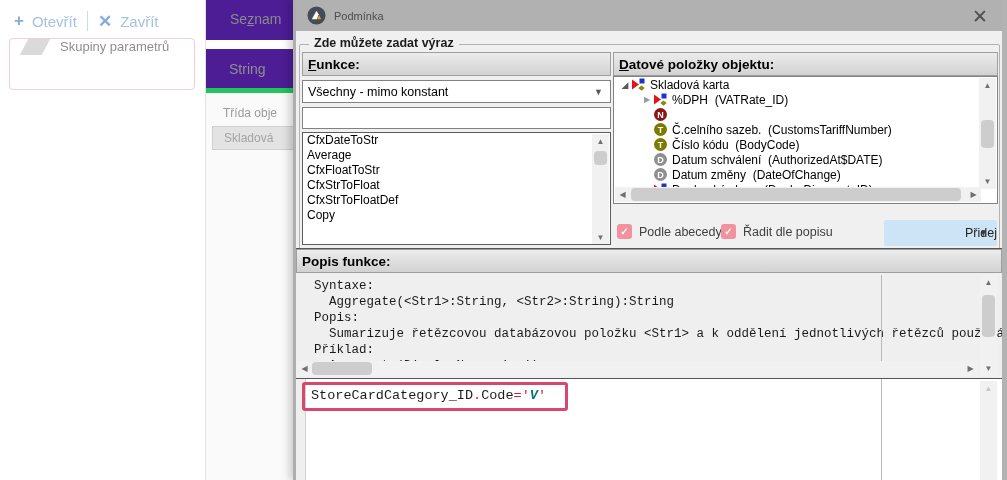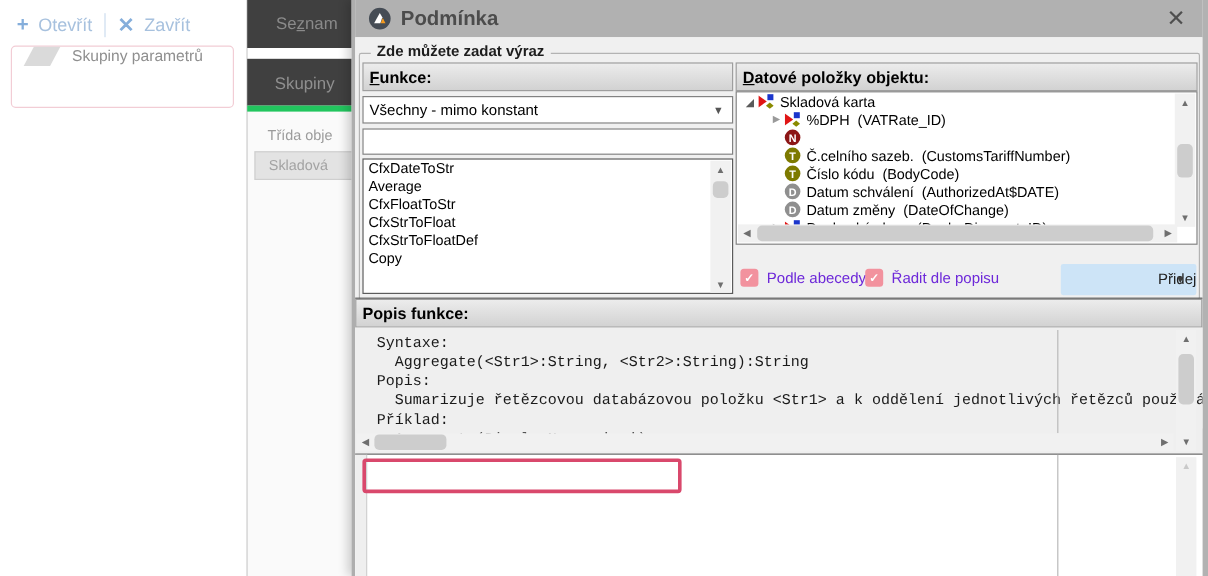--- a/index.html
+++ b/index.html
@@ -10,34 +10,34 @@
   
   #left-panel{left:0;top:0;width:205px;height:480px;background:#fff;}
   .toolbar{left:14px;top:8px;height:26px;display:flex;align-items:center;gap:10px;}
   .tbtn{display:flex;align-items:center;gap:8px;color:#a7c1de;font-size:15px;cursor:default;}
   .tbtn .tico-g{color:#85aedb;font-size:17px;font-weight:bold;}
   .tb-sep{width:1px;height:20px;background:#ccdcee;}
   .param-card{left:9px;top:38px;width:186px;height:52px;border:1px solid #f2cdd5;border-radius:4px;background:#fff;display:flex;align-items:flex-start;gap:14px;padding-left:14px;box-sizing:border-box;}
   .slant-icon{width:22px;height:16px;background:#dadada;transform:skewX(-28deg);}
   .param-label{color:#8f8f8f;font-size:13px;}
 
-  #mid-col{left:205px;top:0;width:88px;height:480px;background:#404040;border-left:1px solid #e2e2e2;}
+  #mid-col{left:205px;top:0;width:88px;height:480px;background:#4c1d95;border-left:1px solid #e2e2e2;}
   .tab-lbl{left:24px;top:11px;color:#8a8a8a;font-size:14px;}
   .u{text-decoration:underline;}
   .white-strip{left:0;top:40px;width:88px;height:9px;background:#fff;}
   .skupina-lbl{left:23px;top:61px;color:#8f8f8f;font-size:14px;}
   .mid-white{left:0;top:88px;width:88px;height:392px;background:#fafafa;border-top:5px solid #22c55e;}
   .trida-lbl{left:17px;top:13px;color:#9b9b9b;font-size:12px;}
   .mid-field{left:6px;top:33px;width:86px;height:24px;background:#e3e3e3;border:1px solid #cfcfcf;color:#a3a3a3;font-size:12px;display:flex;align-items:center;padding-left:11px;box-sizing:border-box;}
 
   
   #dialog{left:293px;top:0;width:714px;height:480px;box-sizing:border-box;border-left:3px solid #aeaeae;border-right:5px solid #b2b2b2;background:#f0f0f0;box-shadow:-4px 0 8px rgba(0,0,0,.18);}
   #titlebar{left:0;top:0;width:706px;height:31px;background:#b1b1b1;display:flex;align-items:center;}
   .app-logo{margin-left:11px;width:19px;height:19px;}
-  #title-text{margin-left:8px;font-size:17px;font-weight:bold;color:#4c4c4c;}
+  #title-text{margin-left:8px;font-size:11px;font-weight:normal;color:#4c4c4c;}
   #close-btn{position:absolute;right:10px;top:4px;width:24px;height:24px;display:flex;align-items:center;justify-content:center;color:#4f4f4f;font-size:19px;cursor:default;}
   #dlg-body{left:0;top:31px;width:706px;height:326px;background:#f0f0f0;}
 
   
   #groupbox{left:3px;top:13px;width:699px;height:204px;border:1px solid #b3b3b3;border-radius:2px;}
   #groupbox-label{left:13px;top:5px;background:#f0f0f0;padding:0 5px;font-size:12.5px;font-weight:bold;color:#1d1d1d;}
 
   .sec-header{background:linear-gradient(#ececec,#d2d2d2);border:1px solid #9e9e9e;box-sizing:border-box;display:flex;align-items:center;padding-left:5px;font-size:13.5px;font-weight:bold;color:#000;}
   #funkce-header{left:6px;top:21px;width:309px;height:24px;}
   #datove-header{left:317px;top:21px;width:385px;height:24px;}
@@ -76,21 +76,21 @@
   #tree-vsb{right:1px;top:1px;width:17px;height:111px;}
   #tree-vsb .sb-arr{height:15px;}
   #tree-vsb .sb-thumb{position:absolute;left:2px;top:42px;width:13px;height:28px;}
   #tree-vsb .dn{position:absolute;bottom:0;width:100%;}
   #tree-hsb{left:1px;bottom:1px;width:366px;height:15px;}
   #tree-hsb .sb-arr{position:absolute;top:0;width:15px;height:15px;}
   #tree-hsb .rt{right:0;}
   #tree-hsb .sb-thumb{position:absolute;left:16px;top:1px;width:330px;height:13px;}
 
   .cb{width:15px;height:15px;background:#f2929e;border-radius:3px;color:#fff;font-size:10px;font-weight:bold;display:flex;align-items:center;justify-content:center;}
-  .cb-lbl{font-size:12.5px;color:#6d28d9;}
+  .cb-lbl{font-size:12.5px;color:#404040;}
   #cb-row1{left:321px;top:193px;display:flex;align-items:center;gap:7px;}
   #cb-row2{left:425px;top:193px;display:flex;align-items:center;gap:7px;}
   #add-btn{left:588px;top:189px;width:113px;height:26px;background:#cde4f7;border-radius:2px;display:flex;align-items:center;justify-content:flex-end;font-size:12.5px;color:#222;}
   #add-btn .arr{position:absolute;right:9px;color:#3c3c3c;font-size:9px;}
 
   .dark-line{background:#555;height:1px;}
   #divider1{left:0;top:217px;width:706px;}
   #popis-header{left:0;top:218px;width:706px;height:24px;}
   #popis-body{left:0;top:242px;width:706px;height:105px;background:#efefef;overflow:hidden;}
   #popis-text{position:absolute;left:18px;top:5px;font-family:"Liberation Mono","DejaVu Sans Mono",monospace;font-size:12.5px;line-height:16px;color:#1a1a1a;white-space:pre;}
@@ -136,21 +136,21 @@
     </div>
     <div class="param-card abs">
       <span class="slant-icon"></span>
       <span class="param-label">Skupiny parametrů</span>
     </div>
   </div>
 
   <div id="mid-col" class="abs">
     <div class="tab-lbl abs"><span>Se</span><span class="u">z</span><span>nam</span></div>
     <div class="white-strip abs"></div>
-    <div class="skupina-lbl abs">Skupiny</div>
+    <div class="skupina-lbl abs">String</div>
     <div class="mid-white abs">
       <div class="trida-lbl abs">Třída obje</div>
       <div class="mid-field abs">Skladová</div>
     </div>
   </div>
 
   <div id="dialog" class="abs">
     <div id="titlebar" class="abs">
       <svg class="app-logo" viewBox="0 0 20 20">
         <circle cx="10" cy="10" r="9.5" fill="#454c55"></circle>
@@ -299,20 +299,21 @@
         <div class="sb-thumb"></div>
         <div class="sb-arr rt">▶</div>
       </div>
 
       <div id="divider2" class="abs dark-line"></div>
 
       <div id="editor" class="abs">
         <div id="editor-gutter" class="abs"></div>
         <div id="editor-margin" class="abs margin-line"></div>
         <div id="expr-highlight" class="abs"></div>
+        <div id="expression"><span class="x-plain">StoreCardCategory_ID</span><span class="x-red">.</span><span class="x-plain">Code</span><span class="x-red">=</span><span class="x-red">'</span><span class="x-str">V</span><span class="x-red">'</span></div>
         <div id="editor-vsb" class="abs sb sb-v">
           <div class="sb-arr dis">▲</div>
         </div>
       </div>
 
     </div>
   </div>
 </div>
 
 </body></html>

